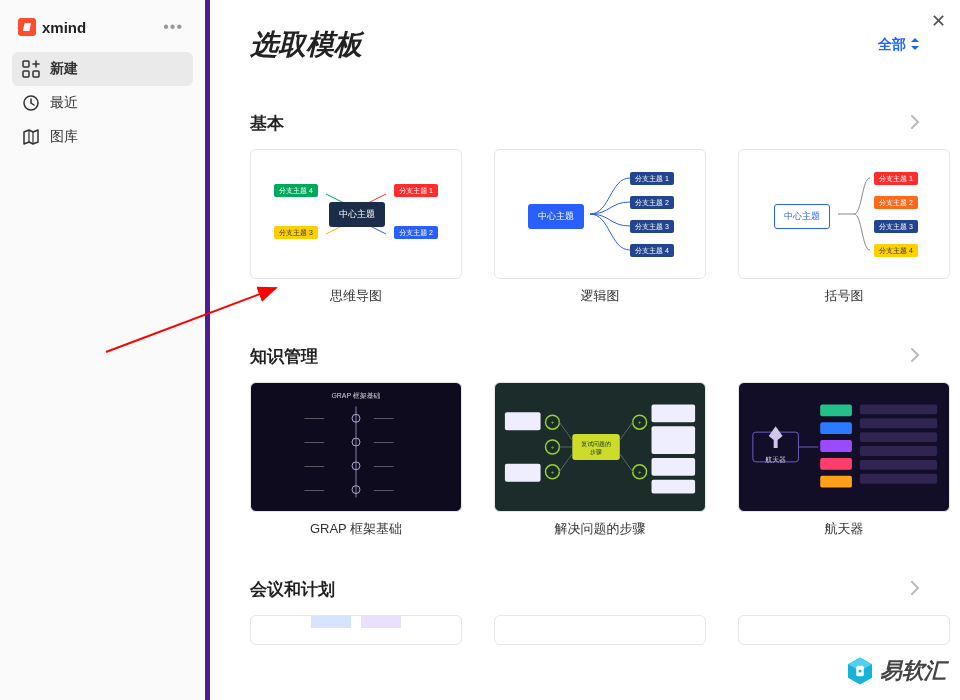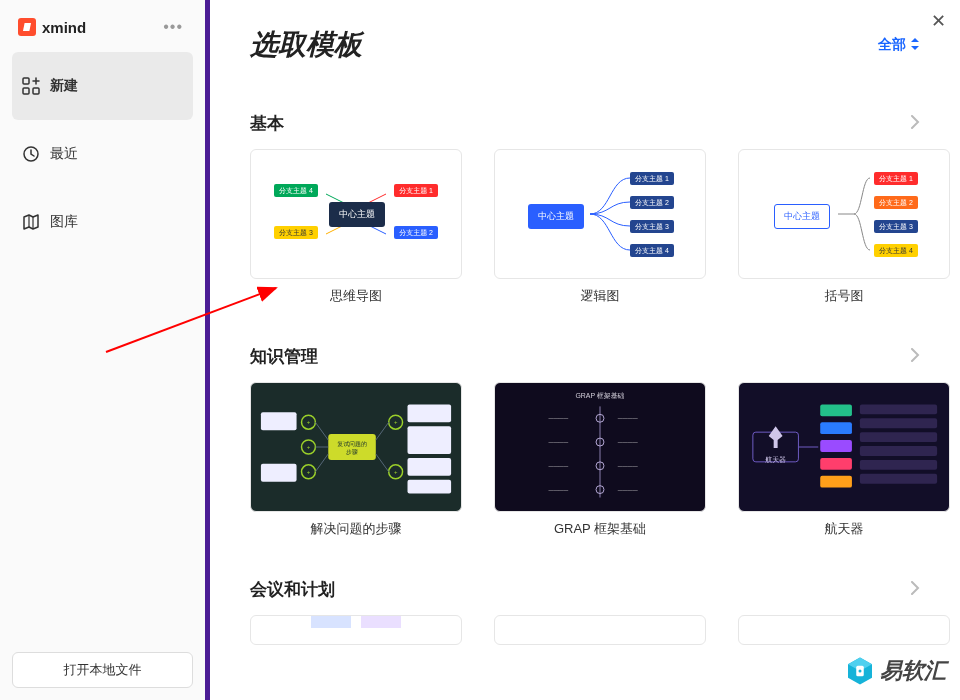--- a/index.html
+++ b/index.html
@@ -4,21 +4,21 @@
 <style>
   * { box-sizing: border-box; margin: 0; padding: 0; }
   body { font-family: "Microsoft YaHei", "PingFang SC", sans-serif; width: 960px; height: 700px; overflow: hidden; background: #fff; position: relative; }
   .app { display: flex; width: 100%; height: 100%; }
   .sidebar { width: 210px; background: #fafafa; border-right: 5px solid #4c1d95; display: flex; flex-direction: column; padding: 12px; }
   .sidebar-header { display: flex; align-items: center; justify-content: space-between; padding: 4px 6px 14px; }
   .brand { display: flex; align-items: center; gap: 6px; font-weight: 700; font-size: 15px; color: #222; }
   .brand-logo { width: 18px; height: 18px; background: #ff4d2d; border-radius: 3px; position: relative; }
   .brand-logo::after { content: ""; position: absolute; width: 8px; height: 8px; background: #fff; top: 5px; left: 5px; clip-path: polygon(20% 0, 100% 0, 80% 100%, 0 100%); }
   .more-btn { color: #999; font-size: 16px; letter-spacing: 1px; cursor: pointer; padding: 2px 4px; }
-  .nav-item { display: flex; align-items: center; gap: 10px; padding: 25px 10px; border-radius: 6px; font-size: 14px; color: #333; cursor: pointer; }
+  .nav-item { display: flex; align-items: center; gap: 10px; padding: 8px 10px; border-radius: 6px; font-size: 14px; color: #333; cursor: pointer; }
   .nav-item.active { background: #eaeaea; font-weight: 600; }
   .nav-icon { width: 18px; height: 18px; display: flex; align-items: center; justify-content: center; }
   .spacer { flex: 1; }
   .open-local { border: 1px solid #ddd; background: #fff; border-radius: 6px; padding: 8px; text-align: center; font-size: 13px; color: #333; cursor: pointer; }
   .main { flex: 1; overflow: auto; padding: 0 40px 30px; position: relative; }
   .main-header { display: flex; justify-content: space-between; align-items: center; padding: 26px 0 8px; }
   .main-title { font-size: 28px; font-weight: 800; color: #222; font-style: italic; }
   .filter { display: flex; align-items: center; gap: 4px; color: #1a66ff; font-size: 14px; font-weight: 600; cursor: pointer; }
   .section-header { display: flex; justify-content: space-between; align-items: center; margin-top: 40px; margin-bottom: 14px; cursor: pointer; }
   .section-title { font-size: 17px; font-weight: 700; color: #222; }
@@ -87,23 +87,20 @@
         <svg width="18" height="18" viewBox="0 0 18 18">
             <path d="M2 4l5-2 4 2 5-2v12l-5 2-4-2-5 2z" fill="none" stroke="#333" stroke-width="1.5" stroke-linejoin="round"></path>
             <path d="M7 2v12M11 4v12" stroke="#333" stroke-width="1.2"></path>
           </svg>
       </span>
       <span>图库</span>
     </div>
 
     <div class="spacer"></div>
 
-    <div class="open-local">
-      <span>打开本地文件</span>
-    </div>
   </aside>
 
   <main class="main">
     <span class="close-btn">✕</span>
 
     <div class="main-header">
       <h1 class="main-title">选取模板</h1>
       <div class="filter">
         <span>全部</span>
         <span>
@@ -184,20 +181,42 @@
     <div class="section-header">
       <div class="section-title">知识管理</div>
       <span class="section-chevron">
         <svg width="10" height="14" viewBox="0 0 10 14">
             <path d="M2 1l6 6-6 6" fill="none" stroke="#bbb" stroke-width="2" stroke-linecap="round"></path>
           </svg>
       </span>
     </div>
 
     <div class="card-row">
+      <div class="card">
+        <div class="thumb dark2">
+          <svg width="212" height="130" viewBox="0 0 212 130">
+            <text x="106" y="16" text-anchor="middle" font-size="7" fill="#d3cfda">GRAP 框架基础</text>
+            <line x1="106" y1="24" x2="106" y2="116" stroke="#8b7fae" stroke-width="1"></line>
+            <circle cx="106" cy="36" r="4" fill="none" stroke="#b4a8d4"></circle>
+              <circle cx="106" cy="60" r="4" fill="none" stroke="#b4a8d4"></circle>
+              <circle cx="106" cy="84" r="4" fill="none" stroke="#b4a8d4"></circle>
+              <circle cx="106" cy="108" r="4" fill="none" stroke="#b4a8d4"></circle>
+            <text x="54" y="38" class="tinyd">————</text>
+              <text x="124" y="38" class="tinyd">————</text>
+            <text x="54" y="62" class="tinyd">————</text>
+              <text x="124" y="62" class="tinyd">————</text>
+            <text x="54" y="86" class="tinyd">————</text>
+              <text x="124" y="86" class="tinyd">————</text>
+            <text x="54" y="110" class="tinyd">————</text>
+              <text x="124" y="110" class="tinyd">————</text>
+          </svg>
+        </div>
+        <div class="card-label">GRAP 框架基础</div>
+      </div>
+
       <div class="card">
         <div class="thumb dark1">
           <svg width="212" height="130" viewBox="0 0 212 130">
             <rect x="78" y="52" width="48" height="26" rx="3" fill="#cddb2a"></rect>
             <text x="102" y="64" text-anchor="middle" font-size="6" fill="#19302c">复试问题的</text>
             <text x="102" y="72" text-anchor="middle" font-size="6" fill="#19302c">步骤</text>
             <circle cx="58" cy="40" r="7" fill="none" stroke="#9bd02a" stroke-width="1.5"></circle>
               <text x="58" y="42" text-anchor="middle" font-size="6" fill="#9bd02a">+</text>
             <circle cx="58" cy="65" r="7" fill="none" stroke="#9bd02a" stroke-width="1.5"></circle>
               <text x="58" y="67" text-anchor="middle" font-size="6" fill="#9bd02a">+</text>
@@ -217,42 +236,20 @@
               <line x1="65" y1="65" x2="78" y2="65" stroke="#567"></line>
               <line x1="65" y1="90" x2="78" y2="72" stroke="#567"></line>
             <line x1="126" y1="58" x2="139" y2="40" stroke="#567"></line>
               <line x1="126" y1="72" x2="139" y2="90" stroke="#567"></line>
           </svg>
         </div>
         <div class="card-label">解决问题的步骤</div>
       </div>
 
       <div class="card">
-        <div class="thumb dark2">
-          <svg width="212" height="130" viewBox="0 0 212 130">
-            <text x="106" y="16" text-anchor="middle" font-size="7" fill="#d3cfda">GRAP 框架基础</text>
-            <line x1="106" y1="24" x2="106" y2="116" stroke="#8b7fae" stroke-width="1"></line>
-            <circle cx="106" cy="36" r="4" fill="none" stroke="#b4a8d4"></circle>
-              <circle cx="106" cy="60" r="4" fill="none" stroke="#b4a8d4"></circle>
-              <circle cx="106" cy="84" r="4" fill="none" stroke="#b4a8d4"></circle>
-              <circle cx="106" cy="108" r="4" fill="none" stroke="#b4a8d4"></circle>
-            <text x="54" y="38" class="tinyd">————</text>
-              <text x="124" y="38" class="tinyd">————</text>
-            <text x="54" y="62" class="tinyd">————</text>
-              <text x="124" y="62" class="tinyd">————</text>
-            <text x="54" y="86" class="tinyd">————</text>
-              <text x="124" y="86" class="tinyd">————</text>
-            <text x="54" y="110" class="tinyd">————</text>
-              <text x="124" y="110" class="tinyd">————</text>
-          </svg>
-        </div>
-        <div class="card-label">GRAP 框架基础</div>
-      </div>
-
-      <div class="card">
         <div class="thumb dark3">
           <svg width="212" height="130" viewBox="0 0 212 130">
             <rect x="14" y="50" width="46" height="30" rx="3" fill="none" stroke="#6f5cc4"></rect>
             <text x="37" y="80" text-anchor="middle" font-size="7" fill="#cfc6ea">航天器</text>
             <path d="M30 54l7-10 7 10-5 4v8h-4v-8z" fill="#cfc6ea"></path>
             <line x1="60" y1="65" x2="80" y2="65" stroke="#6f5cc4"></line>
             <rect x="82" y="22" width="32" height="12" rx="2" fill="#23c08a"></rect>
             <rect x="82" y="40" width="32" height="12" rx="2" fill="#2a7bff"></rect>
             <rect x="82" y="58" width="32" height="12" rx="2" fill="#9a4bff"></rect>
             <rect x="82" y="76" width="32" height="12" rx="2" fill="#ff3e6c"></rect>

